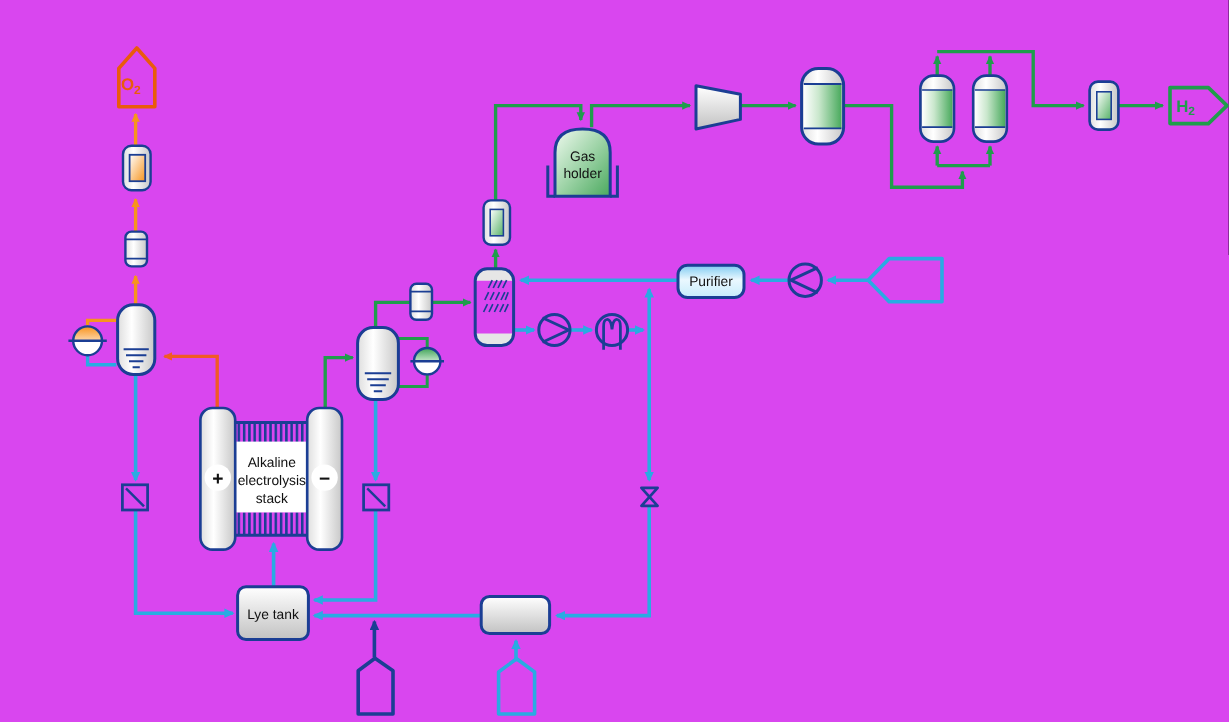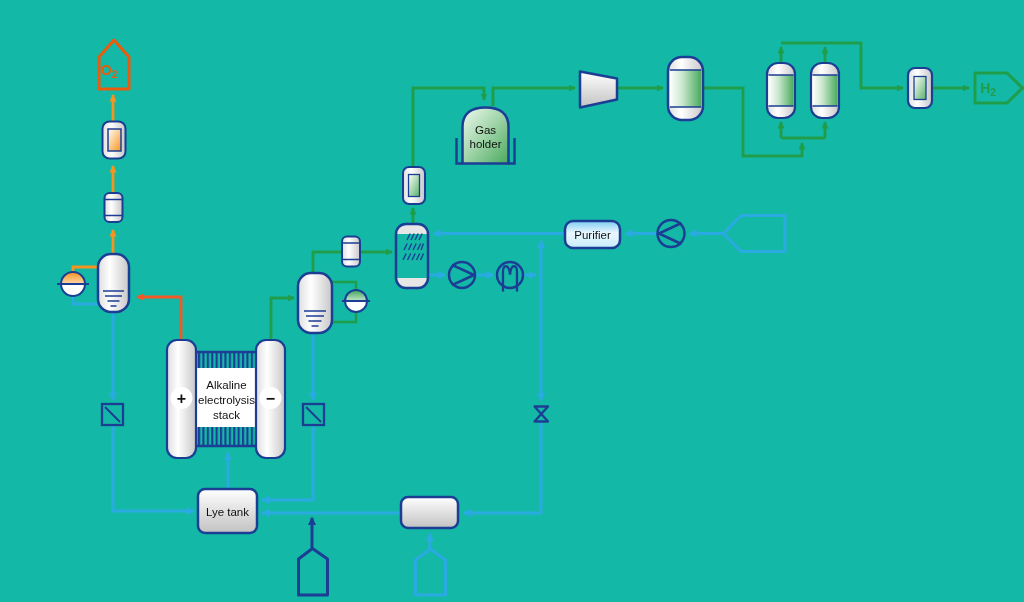--- a/index.html
+++ b/index.html
@@ -1,16 +1,16 @@
 <!DOCTYPE html>
 <html><head>
 <meta charset="utf-8">
 <style>
   html,body{margin:0;padding:0;background:#000;}
-  .stage{position:relative;width:1024px;height:602px;background:#14b8a6;overflow:hidden;}
+  .stage{position:relative;width:1024px;height:602px;background:#d946ef;overflow:hidden;}
   svg{display:block;}
   text{font-family:"Liberation Sans","DejaVu Sans",sans-serif;}
   .lbl{fill:#111111;font-size:11.5px;}
   .sign{fill:#111111;font-size:16px;font-weight:bold;}
 </style>
 </head>
 <body>
 
 <div class="stage">
 <svg width="1024" height="602" viewBox="0 0 1024 602">

